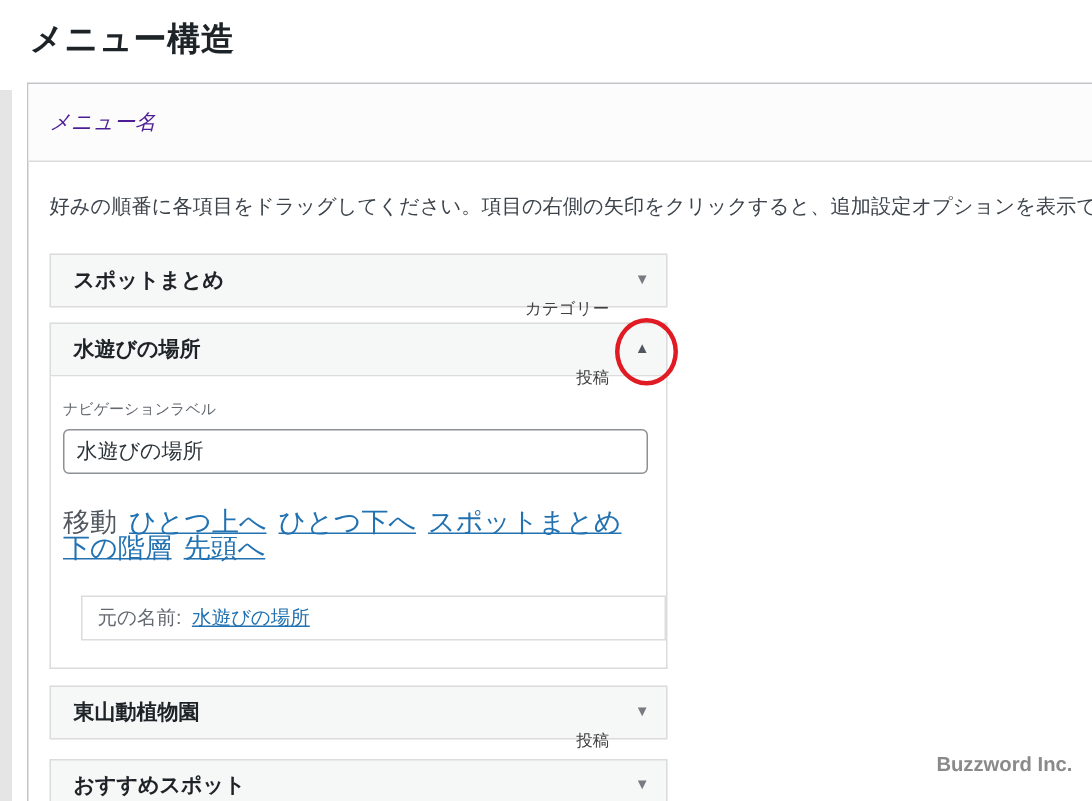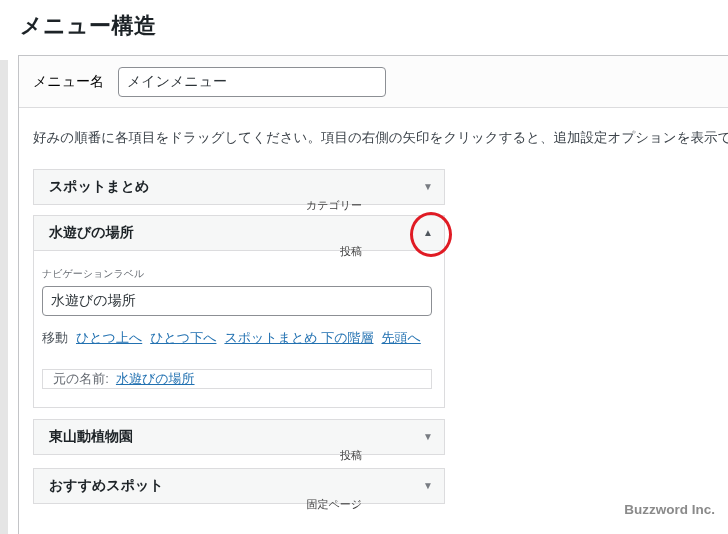--- a/index.html
+++ b/index.html
@@ -27,41 +27,40 @@
     border: 1px solid #c3c4c7;
     background: #fff;
   }
   .menu-name-row {
     height: 52px;
     border-bottom: 1px solid #dcdcde;
     display: flex; align-items: center;
     padding-left: 14px;
     background: #fcfcfc;
   }
-  .menu-name-label { font-size: 14px; color: #000000; margin-right: 14px; }
+  .menu-name-label { font-size: 14px; color: #4c1d95; margin-right: 14px; font-style: italic; }
   .menu-name-input {
     width: 268px; height: 30px;
     border: 1px solid #8c8f94; border-radius: 4px;
     padding: 0 8px; font-size: 14px; color: #2c3338;
     font-family: inherit; background: #fff; outline: none;
   }
   .instructions {
     margin: 21px 0 0 14px;
     font-size: 13.5px; color: #3c434a;
     white-space: nowrap;
   }
   .menu-list { margin: 22px 0 0 14px; width: 412px; }
   .menu-item-handle {
     height: 36px; width: 412px;
     background: #f6f7f7;
     border: 1px solid #dcdcde;
     display: flex; align-items: center;
     padding: 0 11px 0 15px;
     cursor: move;
-    gap: 44px;
   }
   .item-label { font-size: 14px; font-weight: bold; color: #1d2327; }
   .item-type { margin-left: auto; font-size: 11px; color: #404040; margin-top: 37px; }
   .item-arrow {
     margin-left: 17px; font-size: 10px; color: #787c82;
     cursor: pointer; line-height: 1;
   }
   .item-arrow.open { color: #50575e; }
   .menu-item-gap { margin-bottom: 10px; }
   .item-settings {
@@ -71,28 +70,28 @@
     padding: 14px 12px 18px 8px;
   }
   .field-label { font-size: 10px; color: #646970; line-height: 17px; }
   .nav-label-input {
     margin-top: 4px;
     width: 100%; height: 30px;
     border: 1px solid #8c8f94; border-radius: 4px;
     padding: 0 8px; font-size: 14px; color: #2c3338;
     font-family: inherit; outline: none;
   }
-  .move-row { margin-top: 13px; font-size: 13px; color: #50575e; line-height: 17px; }
+  .move-row { margin-top: 24px; font-size: 18px; color: #50575e; line-height: 17px; }
   .move-row a { margin-left: 8px; }
   a.blue-link { color: #2271b1; text-decoration: underline; cursor: pointer; }
   .original-box {
-    margin-top: 23px; height: 20px; width: 100%;
+    margin-top: 23px; height: 30px; width: 100%;
     border: 1px solid #dcdcde;
     display: flex; align-items: center;
-    padding-left: 10px; font-size: 13px;
+    padding-left: 10px; font-size: 13px; margin-left: 12px;
   }
   .original-label { color: #646970; margin-right: 7px; }
   .actions-row { margin-top: 16px; font-size: 13px; line-height: 17px; }
   a.delete-link { color: #b32d2e; text-decoration: underline; cursor: pointer; }
   .action-sep { color: #3c434a; margin: 0 4px; }
   .gap11 { margin-bottom: 11px; }
   .gap13 { margin-bottom: 13px; text-align: right; }
   .annotation-circle {
     position: absolute; left: 410px; top: 212px;
     width: 42px; height: 45px;
@@ -108,21 +107,20 @@
 <body>
 
 <div class="left-strip"></div>
 
 <h1 class="page-title">メニュー構造</h1>
 
 <div class="outer-box">
 
   <div class="menu-name-row">
     <span class="menu-name-label">メニュー名</span>
-    <input class="menu-name-input" type="text" value="メインメニュー" style="">
   </div>
 
   <div class="instructions">好みの順番に各項目をドラッグしてください。項目の右側の矢印をクリックすると、追加設定オプションを表示できます。</div>
 
   <div class="menu-list">
 
     <div class="menu-item-handle menu-item-gap">
       <span class="item-label">スポットまとめ</span>
       <span class="item-type">カテゴリー</span>
       <span class="item-arrow">▼</span>

